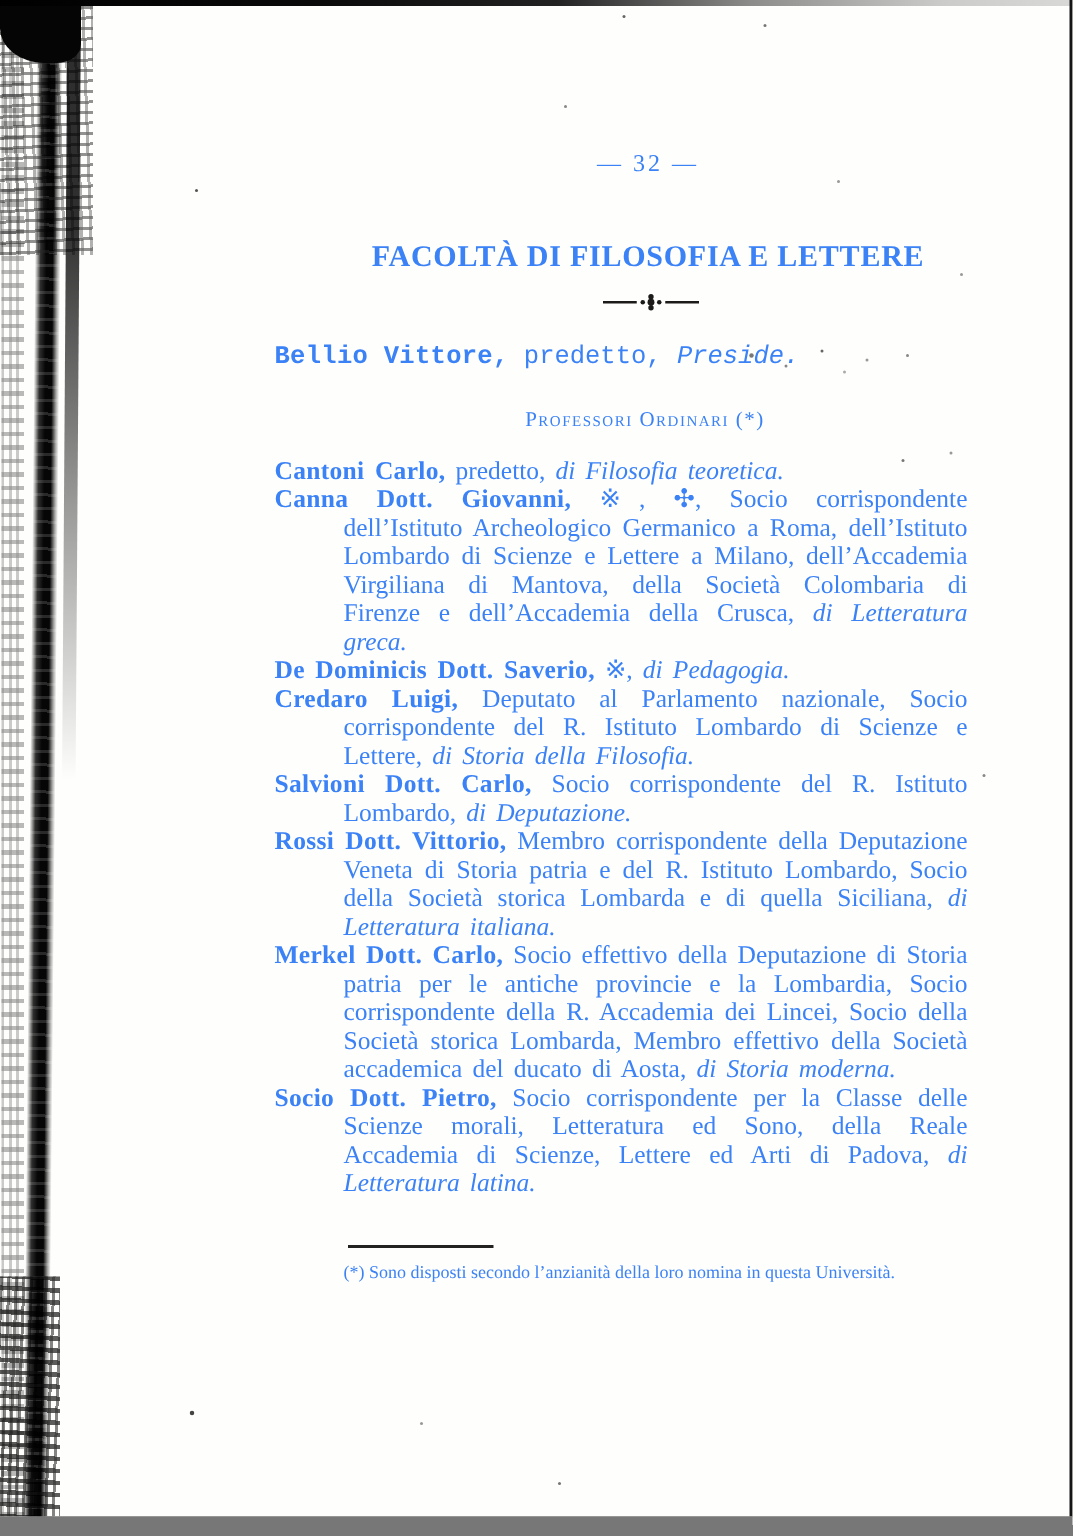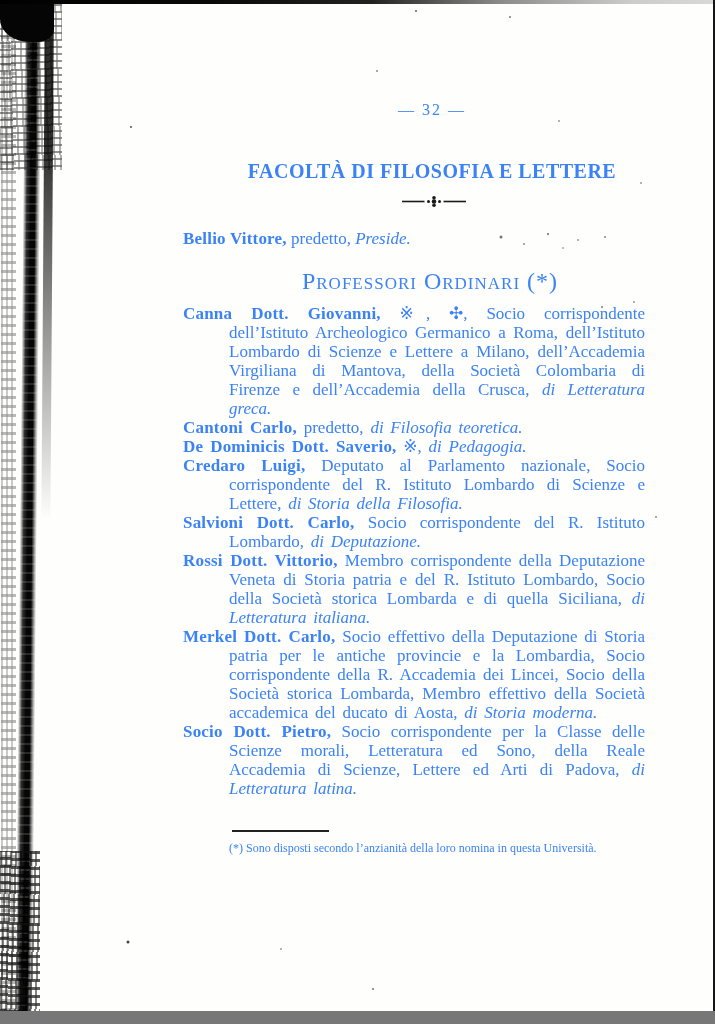--- a/index.html
+++ b/index.html
@@ -70,24 +70,24 @@
   .pagenum {
     margin:100px 0 0; text-align:center; position:relative; left:18px;
     font-size:16px; letter-spacing:2px; line-height:20px;
   }
   .title {
     margin:39px 0 0; text-align:center; position:relative; left:18px;
     font-size:20px; font-weight:bold; letter-spacing:.5px; line-height:25px;
   }
   .ornament { margin-top:11px; text-align:center; position:relative; left:20px; height:14px; }
   .ornament svg { display:inline-block; vertical-align:top; }
-  .preside { margin:20px 0 0; font-size:17px; line-height:19px; }
+  .preside { margin:20px 0 0; font-size:17px; line-height:19px;font-family:Liberation Mono, monospace; }
   .sect {
     margin:23px 0 0; text-align:center; position:relative; left:16px;
-    font-variant:small-caps; font-size:24px; letter-spacing:1px; line-height:20px;
+    font-variant:small-caps; font-size:14px; letter-spacing:1px; line-height:20px;
   }
   .entries { margin-top:13px; }
   .entry {
     margin:0; font-size:17px; line-height:19px; text-align:justify;
     padding-left:46px; text-indent:-46px; word-spacing:2.5px;
   }
   .seg-bold { font-weight:bold; letter-spacing:.2px; }
   .seg-italic { font-style:italic; }
 
   .footnote-block { position:absolute; left:183px; top:830px; width:462px; }
@@ -127,22 +127,22 @@
           <line x1="41.5" y1="6.5" x2="64" y2="6.5" stroke-width="1.6"></line>
         </g>
       </svg>
     </div>
 
     <p class="preside"><span class="seg-bold">Bellio Vittore,</span><span class="seg-normal"> predetto, </span><span class="seg-italic">Preside.</span></p>
 
     <div class="sect">Professori Ordinari (*)</div>
 
     <div class="entries">
+        <p class="entry"><span class="seg-bold">Cantoni Carlo,</span><span class="seg-normal"> predetto, </span><span class="seg-italic">di Filosofia teoretica.</span></p>
         <p class="entry"><span class="seg-bold">Canna Dott. Giovanni,</span><span class="seg-normal"> ※, ✣, Socio corrispondente dell’Istituto Archeologico Germanico a Roma, dell’Istituto Lombardo di Scienze e Lettere a Milano, dell’Accademia Virgiliana di Mantova, della Società Colombaria di Firenze e dell’Accademia della Crusca, </span><span class="seg-italic">di Letteratura greca.</span></p>
-        <p class="entry"><span class="seg-bold">Cantoni Carlo,</span><span class="seg-normal"> predetto, </span><span class="seg-italic">di Filosofia teoretica.</span></p>
         <p class="entry"><span class="seg-bold">De Dominicis Dott. Saverio,</span><span class="seg-normal"> ※, </span><span class="seg-italic">di Pedagogia.</span></p>
         <p class="entry"><span class="seg-bold">Credaro Luigi,</span><span class="seg-normal"> Deputato al Parlamento nazionale, Socio corrispondente del R. Istituto Lombardo di Scienze e Lettere, </span><span class="seg-italic">di Storia della Filosofia.</span></p>
         <p class="entry"><span class="seg-bold">Salvioni Dott. Carlo,</span><span class="seg-normal"> Socio corrispondente del R. Istituto Lombardo, </span><span class="seg-italic">di Deputazione.</span></p>
         <p class="entry"><span class="seg-bold">Rossi Dott. Vittorio,</span><span class="seg-normal"> Membro corrispondente della Deputazione Veneta di Storia patria e del R. Istituto Lombardo, Socio della Società storica Lombarda e di quella Siciliana, </span><span class="seg-italic">di Letteratura italiana.</span></p>
         <p class="entry"><span class="seg-bold">Merkel Dott. Carlo,</span><span class="seg-normal"> Socio effettivo della Deputazione di Storia patria per le antiche provincie e la Lombardia, Socio corrispondente della R. Accademia dei Lincei, Socio della Società storica Lombarda, Membro effettivo della Società accademica del ducato di Aosta, </span><span class="seg-italic">di Storia moderna.</span></p>
         <p class="entry"><span class="seg-bold">Socio Dott. Pietro,</span><span class="seg-normal"> Socio corrispondente per la Classe delle Scienze morali, Letteratura ed Sono, della Reale Accademia di Scienze, Lettere ed Arti di Padova, </span><span class="seg-italic">di Letteratura latina.</span></p>
       </div>
   </div>
 
   <div class="footnote-block">

